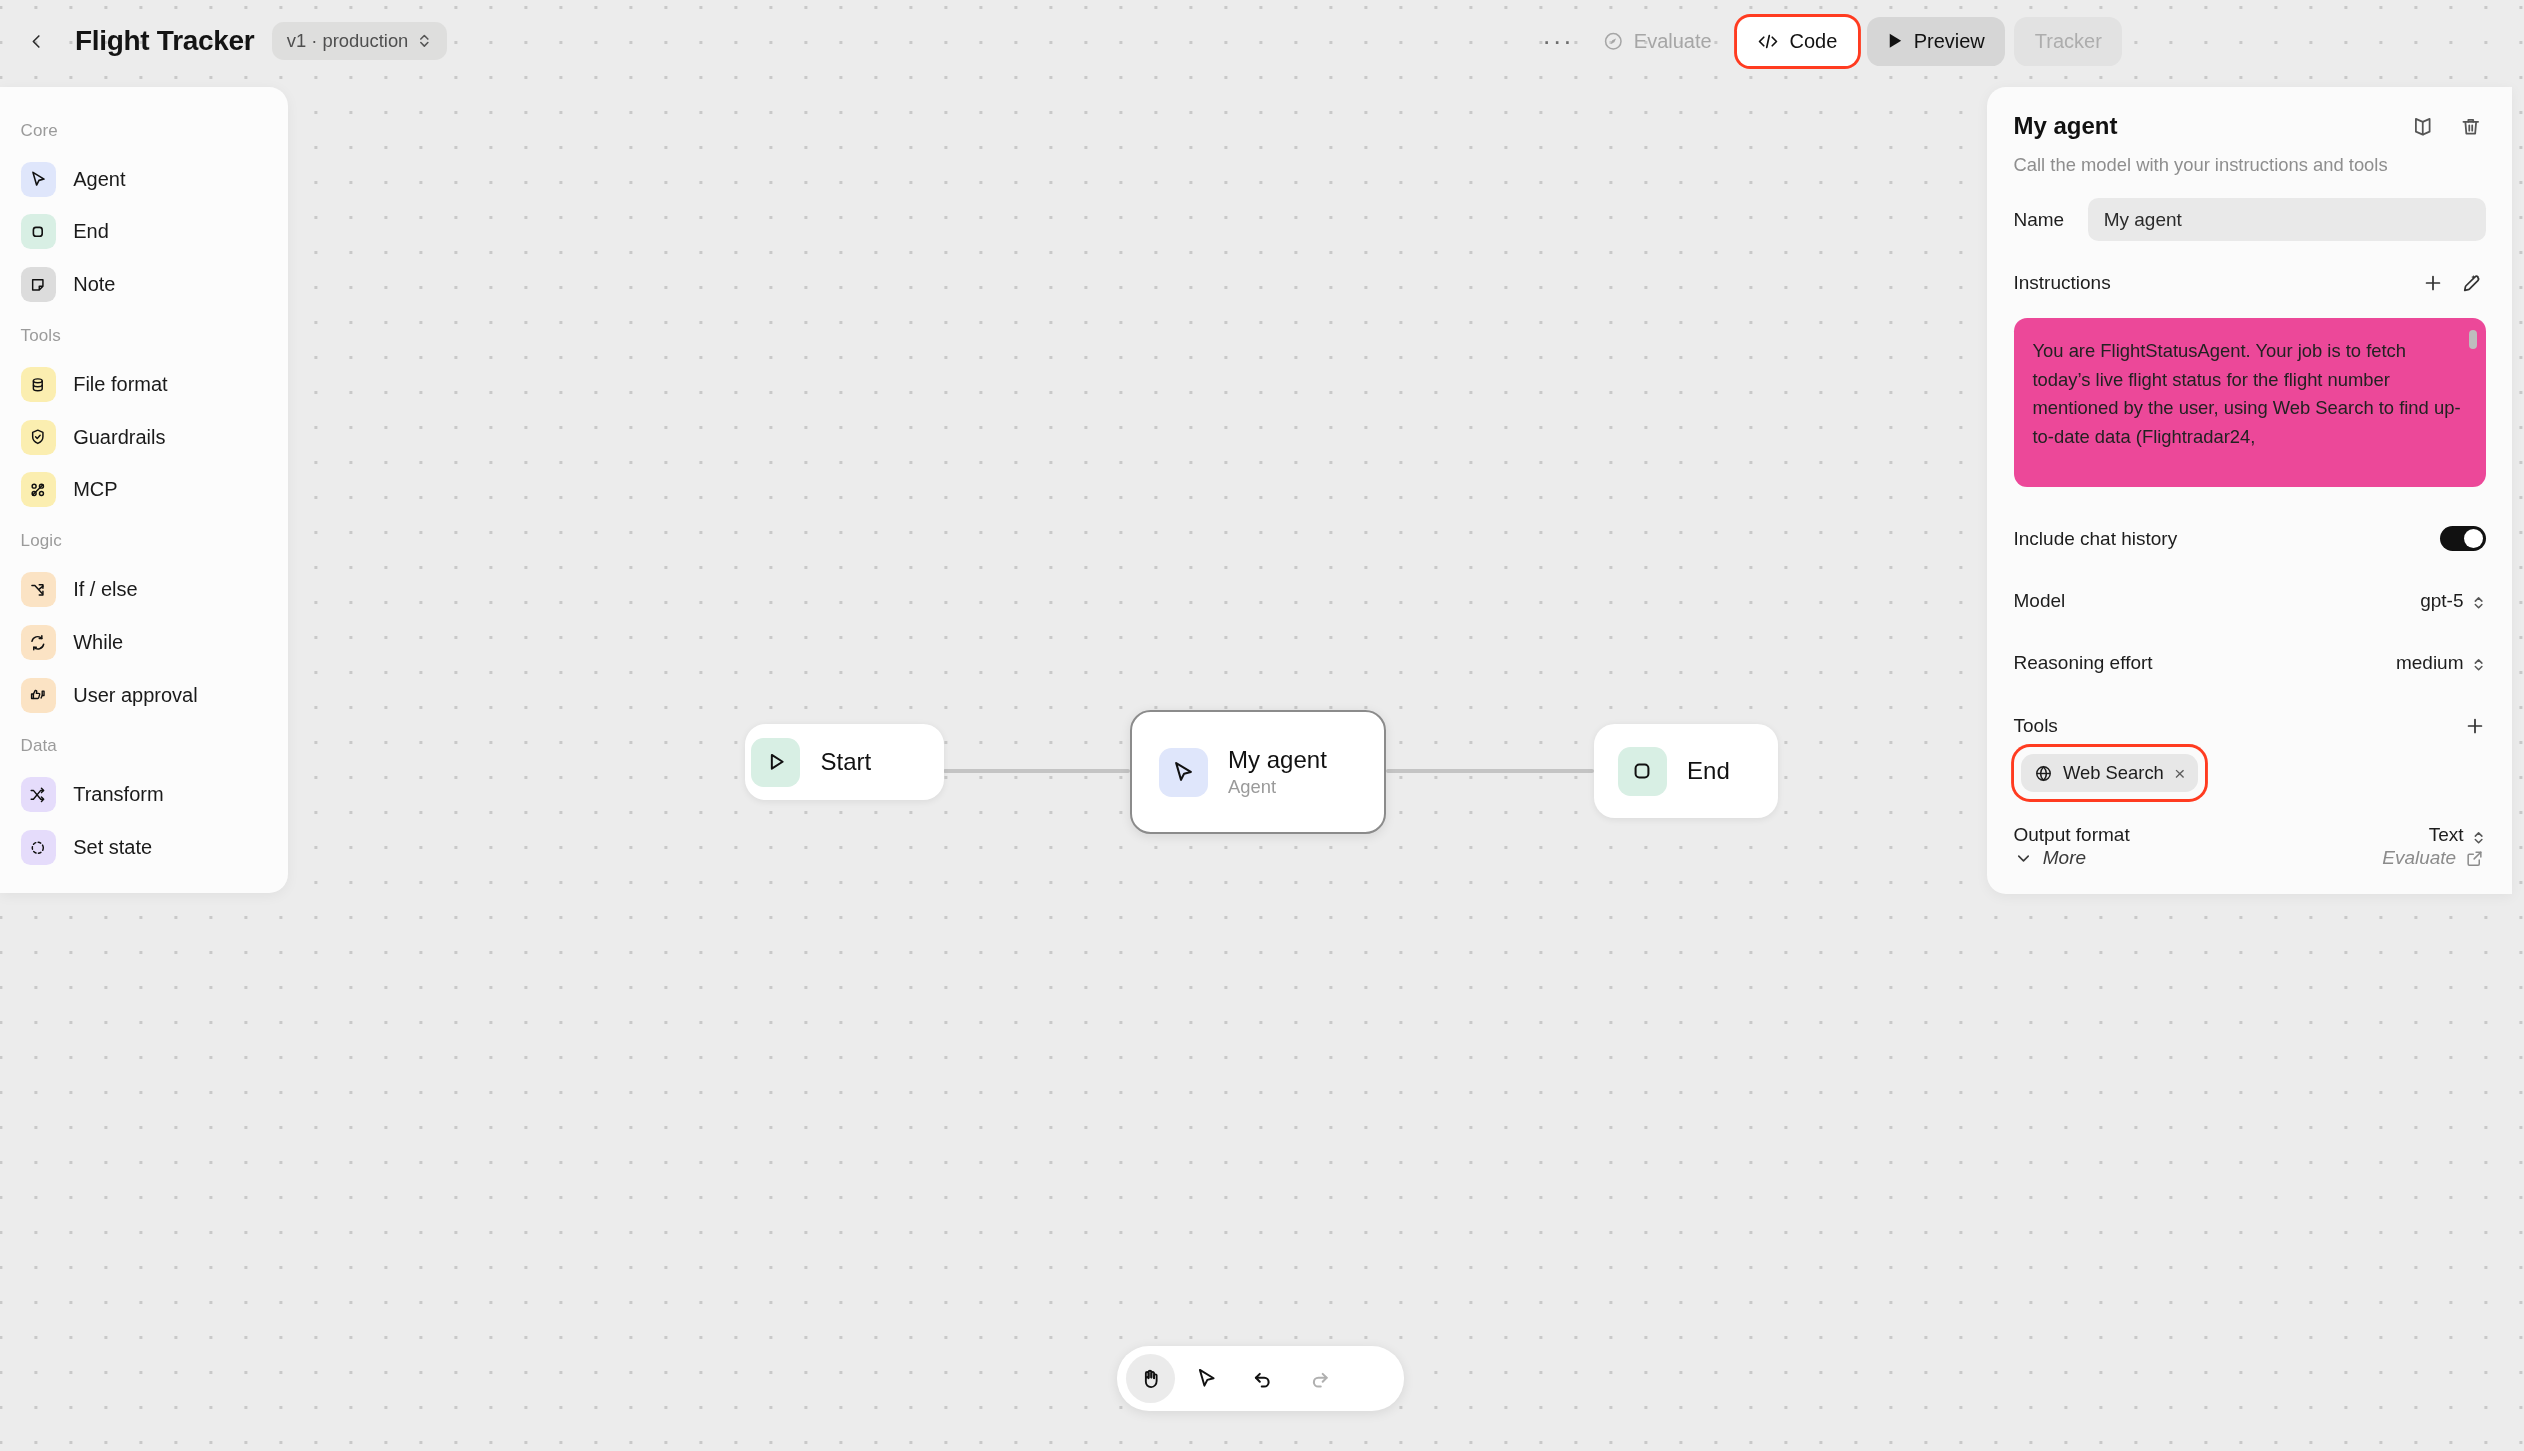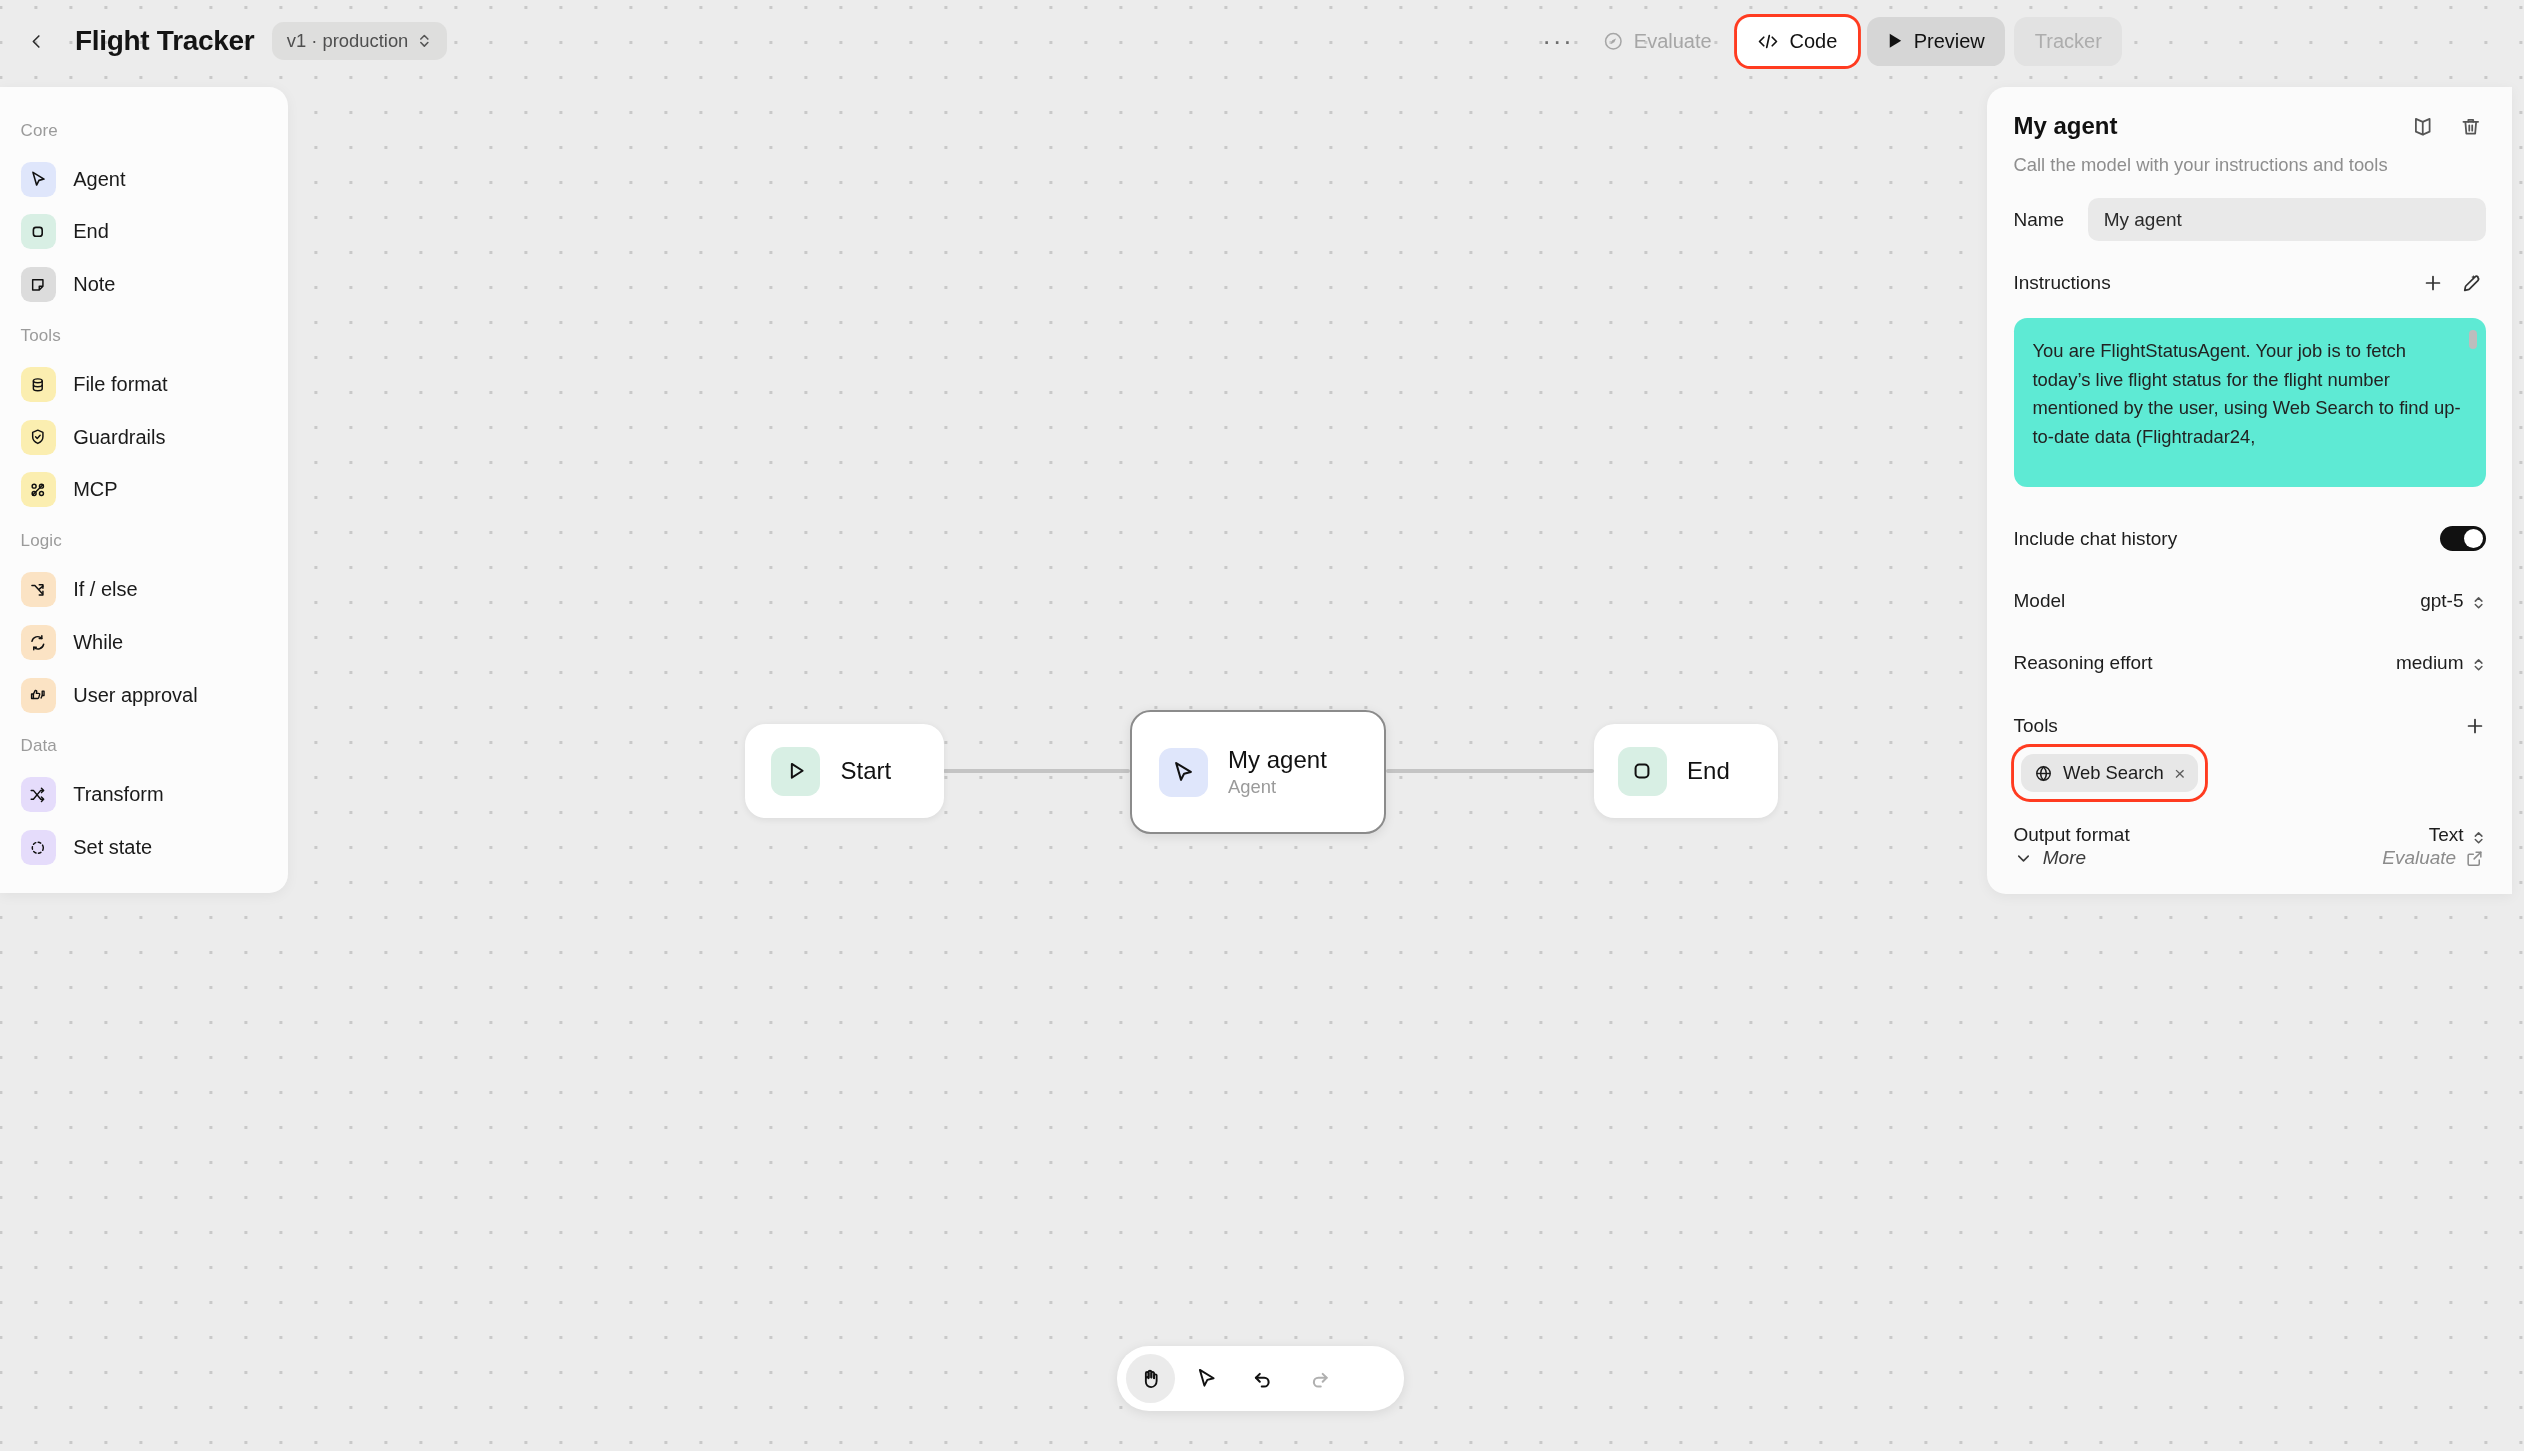--- a/index.html
+++ b/index.html
@@ -87,21 +87,21 @@
     position: absolute; background: #ffffff; border-radius: 20.6px;
     display: flex; align-items: center; z-index: 10;
     box-shadow: 0 1.5px 7.4px rgba(0,0,0,0.07);
   }
   .node-ico {
     width: 49px; height: 49px; border-radius: 12.5px; flex: 0 0 auto;
     display: flex; align-items: center; justify-content: center;
   }
   .node-title { font-size: 24px; color: #111; white-space: nowrap; }
   .node-sub { font-size: 18.4px; color: #9a9a9a; white-space: nowrap; margin-top: 2.9px; }
-  #node-start { left: 745px; top: 724px; width: 199px; height: 94px; padding-left: 26px; gap: 20.6px; }
+  #node-start { left: 745px; top: 724px; width: 199px; height: 76px; padding-left: 6px; gap: 20.6px; }
   #node-agent {
     left: 1130px; top: 710px; width: 256px; height: 124px; padding-left: 26.5px; gap: 20.6px;
     border: 2.2px solid #8b8b8b; box-shadow: 0 2.2px 10.3px rgba(0,0,0,0.09);
   }
   #node-end { left: 1594px; top: 724px; width: 184px; height: 94px; padding-left: 23.5px; gap: 20.6px; }
   .edge { position: absolute; height: 3.7px; background: #c4c4c4; z-index: 5; border-radius: 2.2px; }
   #edge-1 { left: 943px; top: 769px; width: 187px; }
   #edge-2 { left: 1386px; top: 769px; width: 208px; }
 
   
@@ -135,21 +135,21 @@
   .row-right { margin-left: auto; display: flex; align-items: flex-end; gap: 8.8px; }
   .row-value { font-size: 19px; color: #1d1d1d; white-space: nowrap; }
 
   #name-input {
     margin-left: 23.5px; flex: 1; height: 43px; background: #e9e9e9;
     border-radius: 10.3px; display: flex; align-items: center; padding: 0 16px;
     font-size: 19px; color: #2b2b2b; cursor: text;
   }
 
   #instructions-box {
-    margin-top: 14.7px; background: #5eead4; border-radius: 13.2px;
+    margin-top: 14.7px; background: #ec4899; border-radius: 13.2px;
     padding: 19px 22px 19px 19px; height: 169px; position: relative;
     font-size: 18.4px; line-height: 1.56; color: #222; overflow: hidden; cursor: text;
   }
   #instr-scroll {
     position: absolute; right: 8.8px; top: 11.8px; width: 8px; height: 19px;
     background: #bdbdbd; border-radius: 4.4px;
   }
 
   .toggle {
     width: 46px; height: 25px; border-radius: 13.2px; background: #111;

